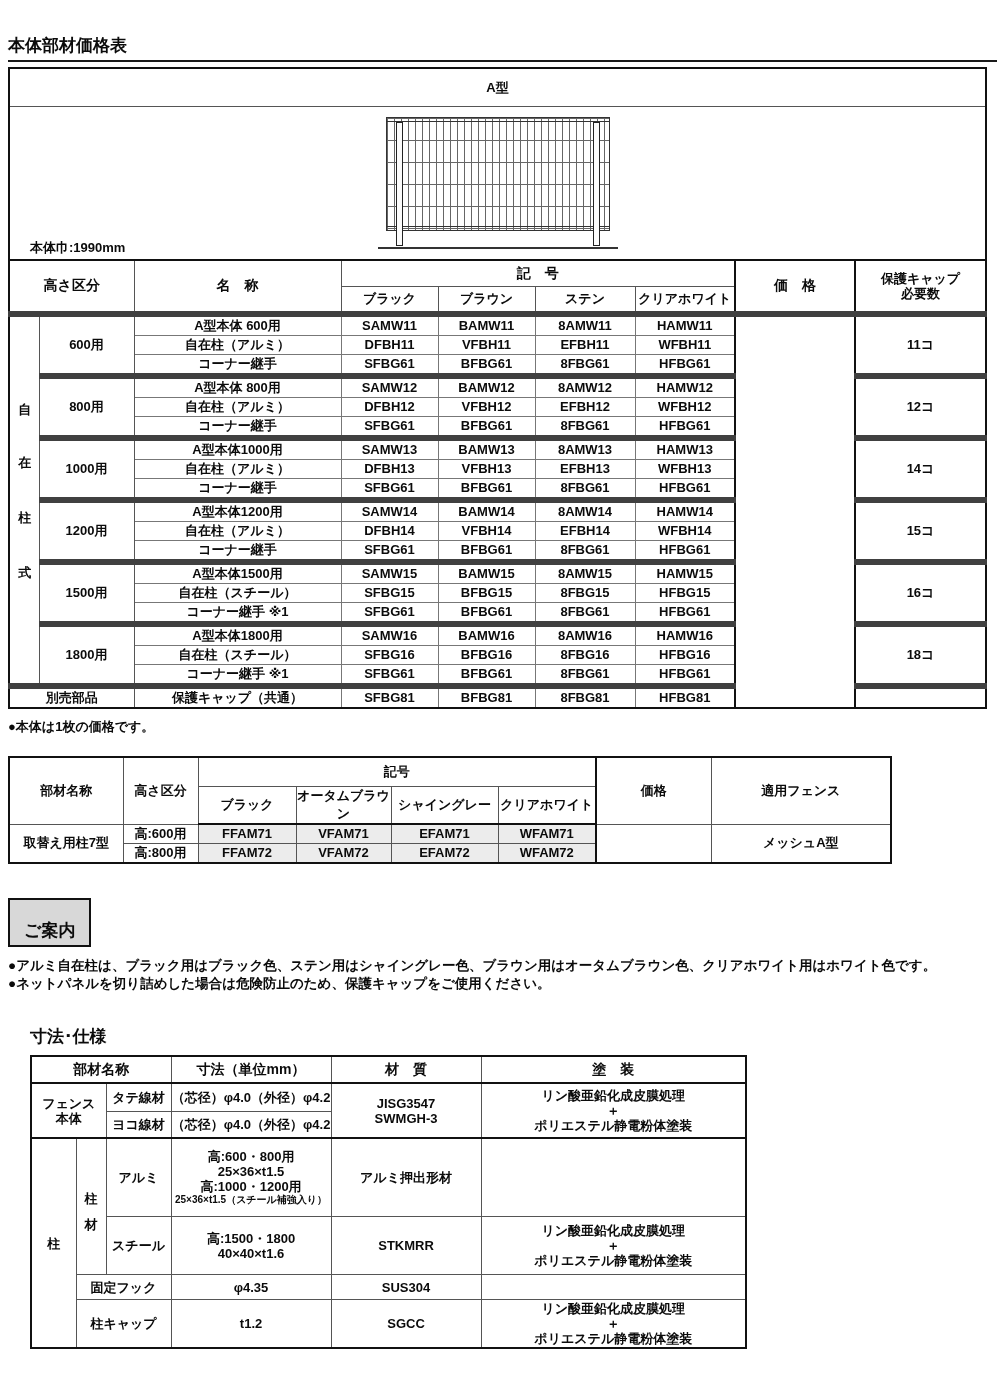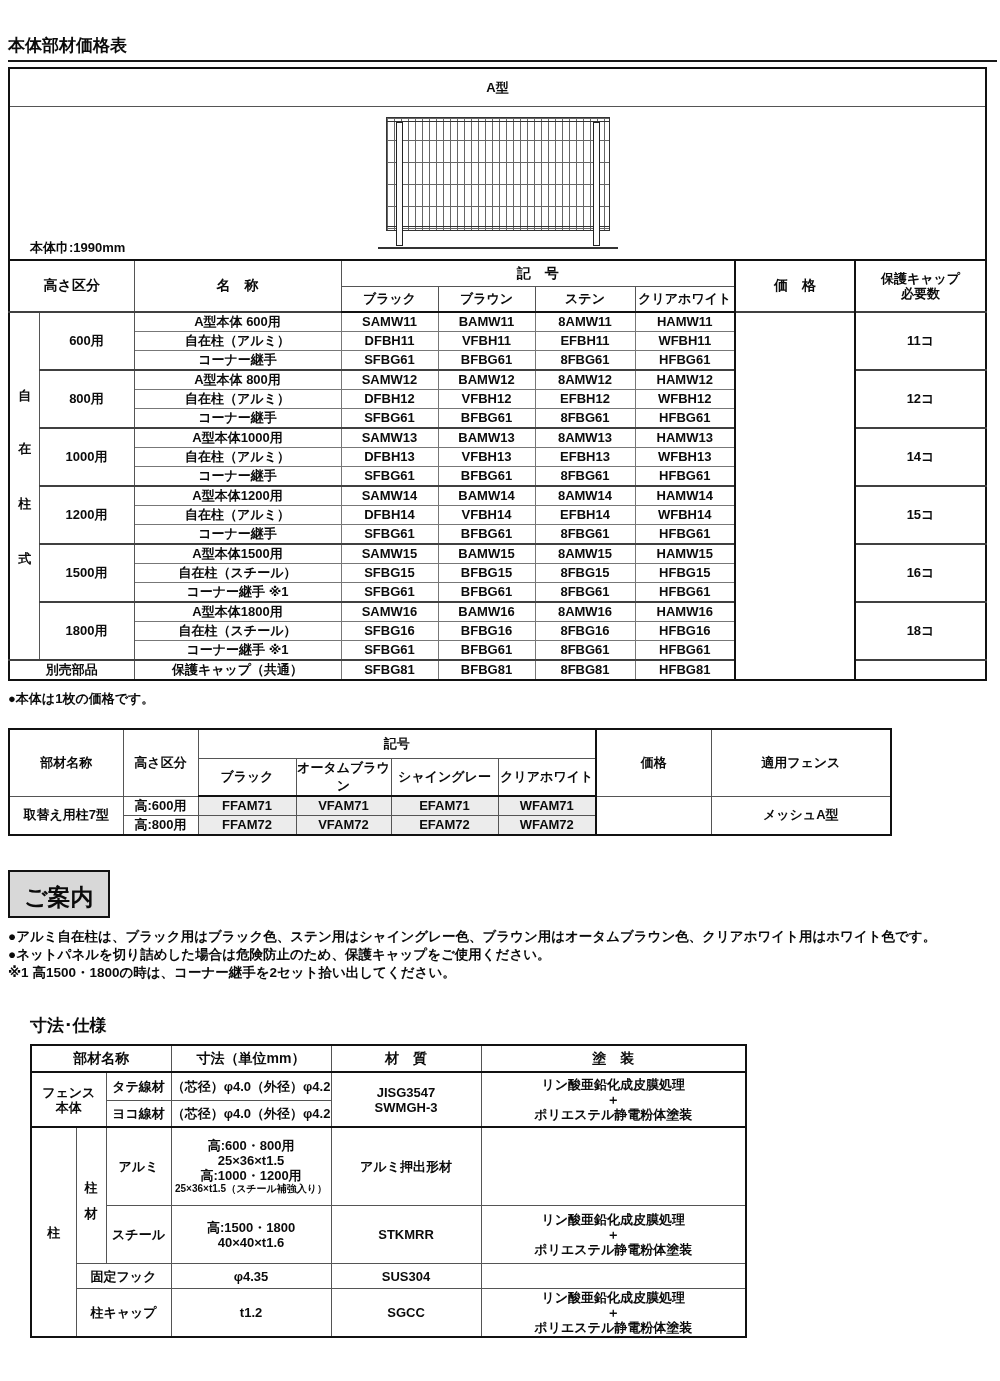--- a/index.html
+++ b/index.html
@@ -25,21 +25,21 @@
   .main-table{width:977px;margin-top:5px;border:2px solid #111;}
   .typecell{height:37px;font-size:19px;}
   .imgcell{height:152px;border-bottom:2px solid #111;position:relative;}
   .width-label{position:absolute;left:20px;bottom:2px;font-size:13px;}
   tr.hdr th{height:25px;font-size:14px;}
   tr.hdr .capshdr{font-size:13px;line-height:15px;}
   tr.hdr2 th{height:24px;font-size:13px;border-bottom:2px solid #111;}
   .main-table td,.main-table th{font-size:13px;}
   .nm,.cd{height:18px;line-height:16px;border-color:#777;}
   .hgt{font-size:13px;border-color:#555;}
-  tr.gsep > th, tr.gsep > td{border-top:2px solid #404040;}
+  tr.gsep > th, tr.gsep > td{border-top:6px solid #404040;}
   .vside{writing-mode:vertical-rl;text-orientation:upright;letter-spacing:54px;font-size:15px;text-align:center;}
   .price,.caps{border-left:2px solid #111;}
   .bl2{border-left:2px solid #111;}
 
   
   .fence-wrap{position:absolute;left:50%;top:10px;width:240px;height:136px;margin-left:-120px;}
   .mesh{position:absolute;left:8px;right:8px;top:0;height:112px;border:1px solid #333;
     background:
       repeating-linear-gradient(to right,#666 0 1px,transparent 1px 7px),
       repeating-linear-gradient(to bottom,#666 0 1px,transparent 1px 22px);}
@@ -61,21 +61,21 @@
   .rep-table{width:882px;margin-top:6px;border:2px solid #111;}
   .rep-table th{font-size:13px;}
   .rep-table .h1{height:28px;}
   tr.t2hdr2 th{height:25px;border-bottom:2px solid #111;}
   .rep-table td{height:18px;font-size:13px;line-height:16px;}
   .gray{background:#ececec;}
   .repname{font-size:13px;}
 
   
   .guide{margin-top:34px;}
-  .guide-box{display:inline-block;background:#d8d8d8;border:2px solid #111;font-size:23px;padding:10px 14px 3px;}
+  .guide-box{display:inline-block;background:#d8d8d8;border:2px solid #111;font-size:17px;padding:19px 14px 3px;}
   .guide-notes{margin-top:10px;font-size:13.5px;line-height:18px;}
 
   
   .spec{margin-top:32px;margin-left:22px;}
   .spec-title{font-size:17px;margin-bottom:7px;}
   .spec-table{width:715px;border:2px solid #111;}
   .spec-table th,.spec-table td{font-size:13px;line-height:15px;}
   tr.shdr th{height:25px;border-bottom:2px solid #111;font-size:14px;}
   tr.ssep > th, tr.ssep > td{border-top:2px solid #111;}
   .r-tate td,.r-tate th{height:27px;}
@@ -339,21 +339,20 @@
         </tr>
       </tbody>
     </table>
   </div>
 
   <div class="guide">
     <div class="guide-box">ご案内</div>
     <div class="guide-notes">
       <div>●アルミ自在柱は、ブラック用はブラック色、ステン用はシャイングレー色、ブラウン用はオータムブラウン色、クリアホワイト用はホワイト色です。</div>
       <div>●ネットパネルを切り詰めした場合は危険防止のため、保護キャップをご使用ください。</div>
-      <div>※1 高1500・1800の時は、コーナー継手を2セット拾い出してください。</div>
     </div>
   </div>
 
   <div class="spec">
     <div class="spec-title">寸法･仕様</div>
     <table class="spec-table">
       <colgroup>
         <col style="width:45px">
           <col style="width:30px">
           <col style="width:65px">

